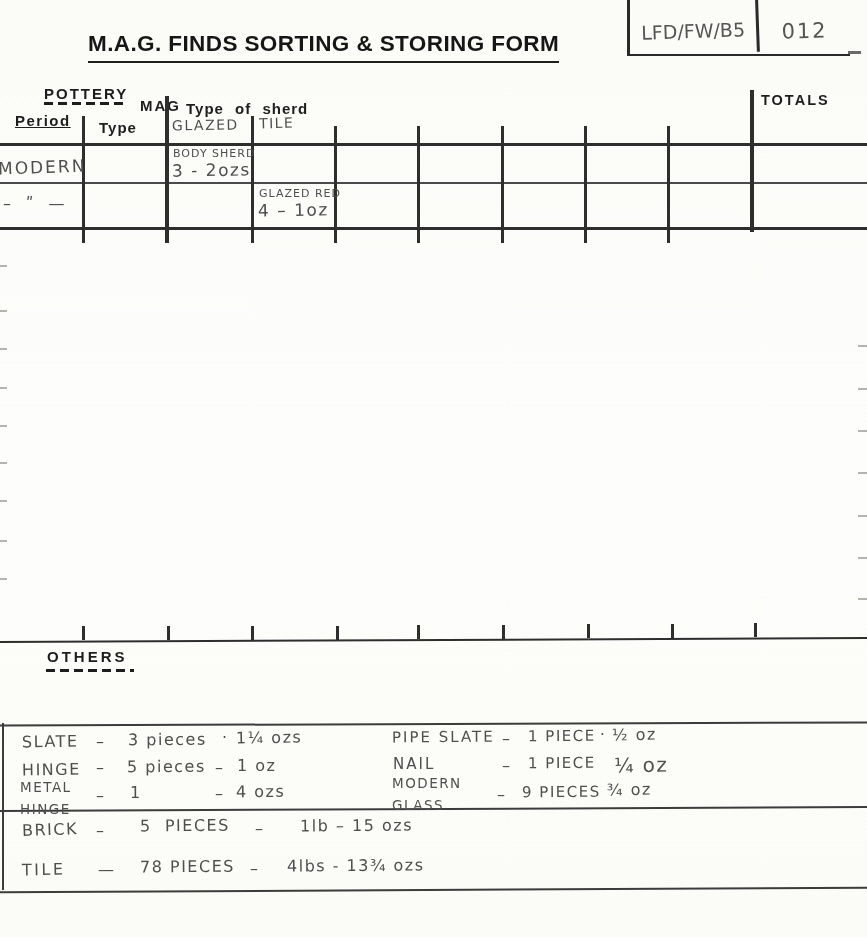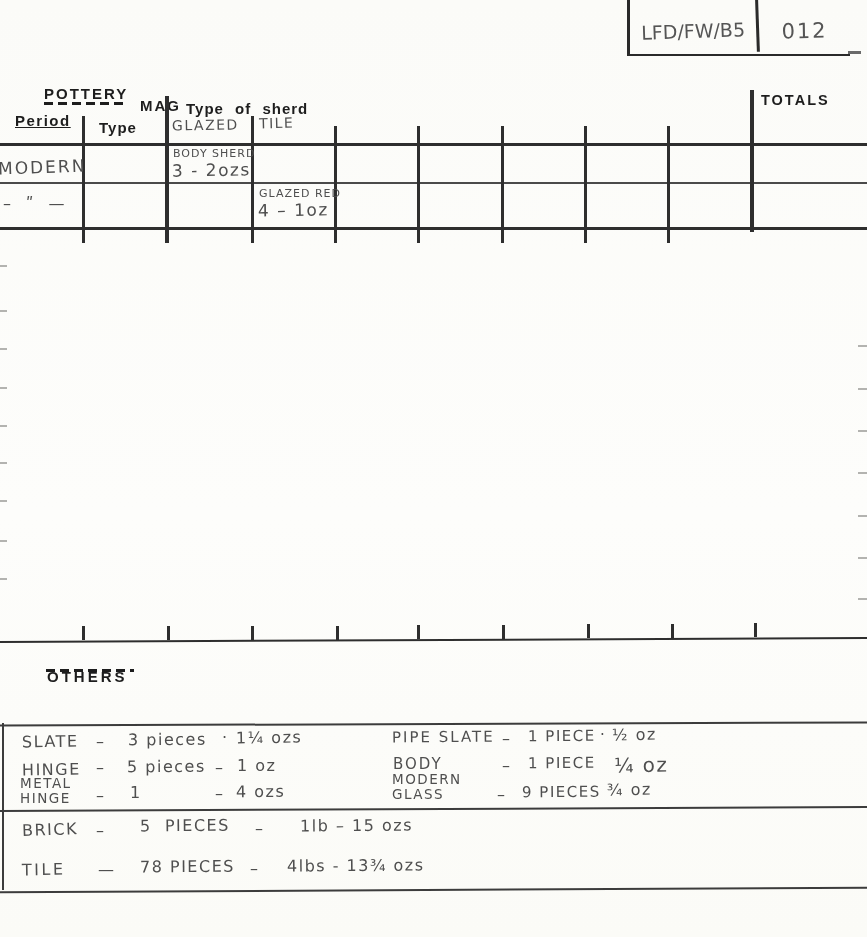--- a/index.html
+++ b/index.html
@@ -8,21 +8,21 @@
     background:linear-gradient(180deg,#fbfbf8 0%, #fdfdfb 55%, #fbfbf7 100%);
     font-family:"Liberation Sans", sans-serif; overflow:hidden;
   }
   .hline, .vline, .tick, .mdash { position:absolute; background:#2e2e2e; }
   .mdash { background:#b3b3b0; }
   .printed { position:absolute; color:#1d1d1d; font-weight:bold; white-space:nowrap; }
   .hw {
     position:absolute; font-family:"DejaVu Sans", sans-serif; color:#4f4f4f;
     white-space:nowrap; letter-spacing:1.5px;
   }
-  .hw2 { white-space:pre-line; line-height:15px; }
+  .hw2 { white-space:pre-line; line-height:22px; }
   .title {
     position:absolute; left:88px; top:31px; font-size:22.5px; font-weight:bold;
     color:#161616; letter-spacing:0.4px; border-bottom:2.5px solid #1d1d1d;
     padding-bottom:4px; white-space:nowrap;
   }
   .dashes {
     position:absolute; height:3px;
     background:repeating-linear-gradient(90deg,#1d1d1d 0 9px, transparent 9px 14px);
   }
   .refbox {
@@ -35,20 +35,21 @@
     font-family:"DejaVu Sans", sans-serif; color:#555; padding-top:8px;
   }
   .refcell.c1 { width:126px; border-right:3.5px solid #2a2a2a; font-size:19px; transform:rotate(-2deg); }
   .refcell.c2 { flex:1; font-size:21px; letter-spacing:2px; transform:rotate(-1deg); }
 </style>
 </head>
 <body>
 
 <div class="page">
 
+  <div class="title">M.A.G. FINDS SORTING &amp; STORING FORM</div>
 
   <div class="refbox">
     <div class="refcell c1">LFD/FW/B5</div>
     <div class="refcell c2">012</div>
   </div>
   <div class="hline" style="left:848px;top:51px;width:13px;height:2.5px;background:#6a6a6a;"></div>
 
   <div class="printed" style="left:44px;top:85px;font-size:15px;letter-spacing:2px;">POTTERY</div>
   <div class="dashes" style="left:44px;top:102px;width:84px;"></div>
 
@@ -104,21 +105,21 @@
   <div class="tick" style="left:82px;top:626px;width:3px;height:14px;"></div>
   <div class="tick" style="left:167px;top:626px;width:3px;height:14px;"></div>
   <div class="tick" style="left:251px;top:626px;width:3px;height:14px;"></div>
   <div class="tick" style="left:336px;top:626px;width:3px;height:14px;"></div>
   <div class="tick" style="left:417px;top:625px;width:3px;height:14px;"></div>
   <div class="tick" style="left:502px;top:625px;width:3px;height:14px;"></div>
   <div class="tick" style="left:587px;top:624px;width:3px;height:14px;"></div>
   <div class="tick" style="left:671px;top:624px;width:3px;height:14px;"></div>
   <div class="tick" style="left:754px;top:623px;width:3px;height:14px;"></div>
 
-  <div class="printed" style="left:47px;top:648px;font-size:15px;letter-spacing:3px;margin-top:20px;">OTHERS</div>
+  <div class="printed" style="left:47px;top:648px;font-size:15px;letter-spacing:3px;">OTHERS</div>
   <div class="dashes" style="left:46px;top:669px;width:88px;"></div>
 
   <div class="hline" style="left:0;top:723px;width:867px;height:1.5px;transform:rotate(-0.2deg);background:#3c3c3c;"></div>
   <div class="vline" style="left:2px;top:723px;width:1.5px;height:167px;background:#3c3c3c;"></div>
   <div class="hline" style="left:0;top:808px;width:867px;height:1.5px;transform:rotate(-0.25deg);background:#3c3c3c;"></div>
   <div class="hline" style="left:0;top:889px;width:867px;height:1.5px;transform:rotate(-0.3deg);background:#3c3c3c;"></div>
 
   <div class="hw" style="left:22px;top:732px;font-size:16px;transform:rotate(-1deg);">SLATE</div>
   <div class="hw" style="left:96px;top:732px;font-size:16px;">–</div>
   <div class="hw" style="left:128px;top:730px;font-size:16px;transform:rotate(-0.5deg);">3 pieces</div>
@@ -137,21 +138,21 @@
   <div class="hw" style="left:130px;top:783px;font-size:16px;">1</div>
   <div class="hw" style="left:215px;top:784px;font-size:16px;">–</div>
   <div class="hw" style="left:236px;top:782px;font-size:16px;transform:rotate(-0.5deg);">4 ozs</div>
 
   <div class="hw" style="left:392px;top:728px;font-size:15px;transform:rotate(-0.5deg);letter-spacing:2px;">PIPE SLATE</div>
   <div class="hw" style="left:502px;top:729px;font-size:16px;">–</div>
   <div class="hw" style="left:528px;top:727px;font-size:15px;transform:rotate(-0.5deg);">1 PIECE</div>
   <div class="hw" style="left:600px;top:726px;font-size:15px;">·</div>
   <div class="hw" style="left:612px;top:725px;font-size:16px;transform:rotate(-1deg);">½ oz</div>
 
-  <div class="hw" style="left:393px;top:755px;font-size:15px;letter-spacing:2px;">BODY</div>
+  <div class="hw" style="left:393px;top:755px;font-size:15px;letter-spacing:2px;">NAIL</div>
   <div class="hw" style="left:502px;top:756px;font-size:16px;">–</div>
   <div class="hw" style="left:528px;top:754px;font-size:15px;transform:rotate(-0.5deg);">1 PIECE</div>
   <div class="hw" style="left:614px;top:753px;font-size:20px;transform:rotate(-1deg);">¼ oz</div>
 
   <div class="hw hw2" style="left:392px;top:772px;font-size:13.5px;">MODERN
 GLASS</div>
   <div class="hw" style="left:497px;top:785px;font-size:16px;">–</div>
   <div class="hw" style="left:522px;top:783px;font-size:15px;transform:rotate(-0.5deg);">9 PIECES</div>
   <div class="hw" style="left:607px;top:780px;font-size:16px;transform:rotate(-1deg);">¾ oz</div>
 

